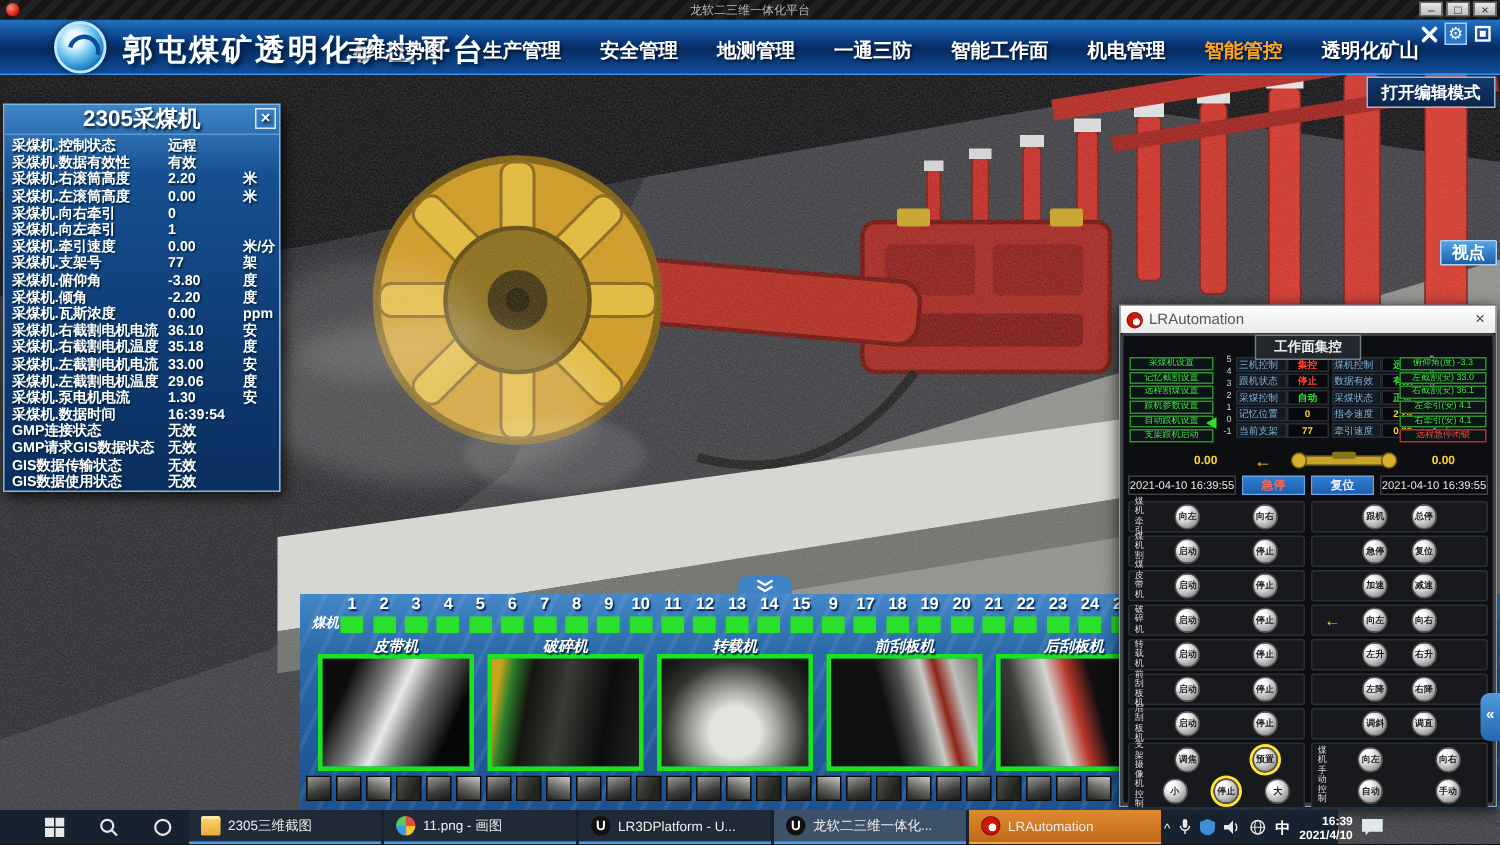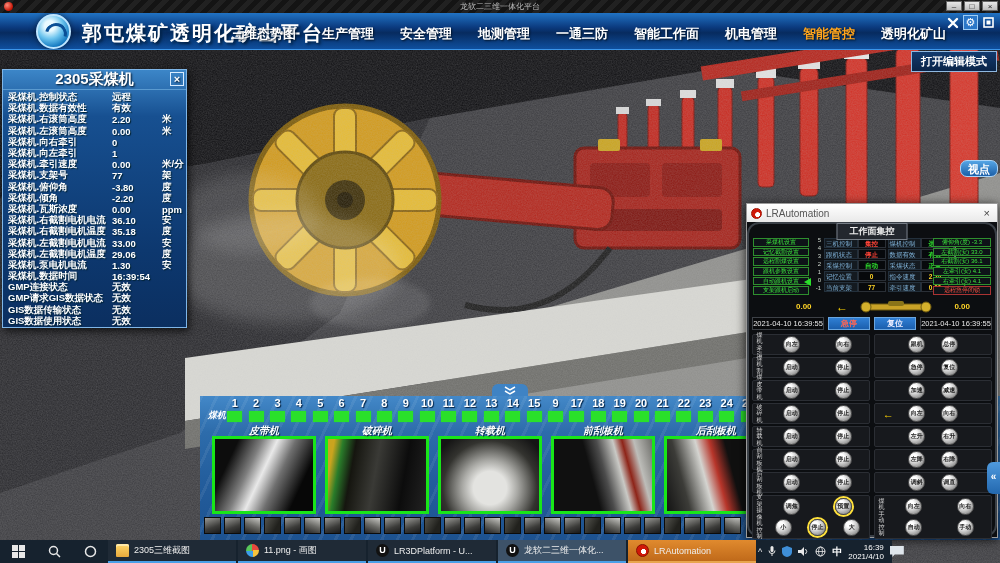--- a/index.html
+++ b/index.html
@@ -35,21 +35,21 @@
   .hdr-icons{ position:absolute; right:4px; top:2px; display:flex; gap:3px; }
   .hdr-icons .hbtn{ width:15px; height:15px; display:flex; align-items:center; justify-content:center;
     font-size:11px; color:#fff; cursor:pointer; }
   .hdr-icons .hbtn.sel{ background:#2a77c8; border:1px solid #9ecdf5; }
   
   .edit-btn{ position:absolute; right:3px; top:51px; z-index:21; padding:2px 9px; font-size:11px; font-weight:bold;
     color:#fff; background:linear-gradient(#123a6e,#0a2448); border:1px solid #8fb8e0; cursor:pointer; }
   
   #scene{ position:absolute; left:0; top:13px; z-index:1; }
   .viewpoint-btn{ position:absolute; left:960px; top:160px; z-index:12; width:38px; height:17px;
-    font-size:11px; font-weight:bold; color:#fff; text-align:center; line-height:16px; border-radius:7px;
+    font-size:11px; font-weight:bold; color:#fff; text-align:center; line-height:16px; border-radius:1px;
     background:linear-gradient(#55a5e5,#1b5fa8); border:1px solid #aad4f8; cursor:pointer; }
   .expand-tab{ position:absolute; left:987px; top:462px; z-index:26; width:13px; height:32px;
     background:linear-gradient(#4f9ade,#2368ae); border-radius:6px 0 0 6px; color:#fff; font-size:10px;
     font-weight:bold; text-align:center; line-height:30px; cursor:pointer; }
   
   .shearer-panel{ position:absolute; left:2px; top:69px; width:185px; height:259px; z-index:14;
     background:linear-gradient(180deg,#3c86c8 0%, #175091 18%, #0d386f 70%, #0b2f60 100%);
     border:1px solid #7fb6e8; box-shadow:2px 3px 8px #000b; }
   .sp-head{ position:relative; height:20px; text-align:center; font-size:15px; font-weight:bold;
     text-shadow:1px 1px 2px #012; border-bottom:1px solid #5a9ad0; }
@@ -63,21 +63,21 @@
   .sp-unit{ flex:1; }
   
   .lr-window{ position:absolute; left:746px; top:203px; width:252px; height:335px; z-index:18;
     border:1px solid #9a9a9a; box-shadow:0 2px 10px #000c; background:#0c0e11; }
   .lr-title{ position:relative; height:18px; background:linear-gradient(#ffffff,#e9e9e9); display:flex;
     align-items:center; padding:0 4px; }
   .lr-ico{ width:11px; height:11px; border-radius:50%; margin-right:4px;
     background:radial-gradient(circle at 62% 62%, #fff 0 28%, #d01808 32%); border:1px solid #a01000; }
   .lr-title-text{ font-size:10px; color:#555; flex:1; }
   .lr-close{ font-size:11px; color:#444; padding:0 3px; cursor:pointer; }
-  .lr-body{ position:relative; height:315px; background:#0c0e11; border:2px solid #3a4047; border-radius:12px; }
+  .lr-body{ position:relative; height:315px; background:#0c0e11; border:2px solid #3a4047; border-radius:3px; }
   .lr-tab{ position:absolute; left:50%; transform:translateX(-50%); top:-1px; padding:1px 12px; z-index:2;
     background:#23272e; border:1px solid #767d86; font-size:9px; font-weight:bold; color:#eee; white-space:nowrap; }
   .lr-status{ position:absolute; left:3px; right:3px; top:12px; height:62px; }
   .lr-left-btns{ position:absolute; left:1px; top:2px; width:56px; }
   .gbtn{ height:8.5px; margin-bottom:1.2px; background:#0e1318; border:1px solid #2e8f2e; color:#3ce53c;
     font-size:6px; line-height:7px; text-align:center; overflow:hidden; white-space:nowrap; cursor:pointer; }
   .scale{ position:absolute; top:0; width:10px; font-size:6px; color:#cfd8cf; text-align:right; }
   .scale div{ height:8px; line-height:8px; }
   .scaleL{ left:59px; }
   .scaleR{ left:201px; text-align:left; }
@@ -143,39 +143,39 @@
   .scene-loader{ background:radial-gradient(ellipse at 50% 68%, #e3e3e0 0 24%, #a8a8a4 40%, #33332f 68%, #151515 90%),
     linear-gradient(#1a1a1a 0 22%, transparent 22%); }
   .scene-front{ background:linear-gradient(75deg,#101010 0 40%,#4c4c4c 52%,#c9c9c5 66%,#8e2418 74%,#bdbdb9 84%,#6e6e6a); }
   .scene-rear{ background:linear-gradient(255deg,#101010 0 35%,#b7352a 48%,#d4d4d0 60%,#3c3c38 80%,#141414); }
   .film{ position:absolute; left:4px; top:121px; height:18px; display:flex; gap:3px; overflow:hidden; width:792px; }
   .film .tile{ flex:0 0 17px; height:17px; background:linear-gradient(160deg,#9a9a96,#3c3c3a 60%,#191919); border:1px solid #0b0b0b; }
   .film .tile:nth-child(3n){ background:linear-gradient(200deg,#c8c8c4,#6a6a66 50%,#222); }
   .film .tile:nth-child(4n){ background:linear-gradient(120deg,#55554f,#21211d 70%); }
   
   .taskbar{ position:absolute; left:0; top:540px; width:892px; height:23px; background:#16222e; z-index:40;
-    display:flex; align-items:stretch; }
+    display:flex; align-items:stretch;padding-left:18px; }
   .tb-sys{ display:flex; }
   .tb-sysbtn{ width:36px; display:flex; align-items:center; justify-content:center; cursor:pointer; }
   .tb-items{ display:flex; }
   .tb-item{ display:flex; align-items:center; width:128px; padding:0 8px; margin-right:2px; cursor:pointer;
     border-bottom:2px solid #4aa0e8; background:rgba(255,255,255,0.04); }
   .tb-item .lbl{ font-size:9px; color:#eee; white-space:nowrap; overflow:hidden; text-overflow:ellipsis; margin-left:5px; }
   .tb-item.active{ background:#3d5268; }
   .tb-item.attention{ background:linear-gradient(#e08a2e,#c06a1a); border-bottom-color:#e8a54e; }
   .tb-ico{ width:13px; height:13px; flex:0 0 13px; }
   .ico-folder{ background:linear-gradient(#ffd86a,#e8a93c); border-radius:2px 2px 1px 1px; box-shadow:inset 0 2px 0 #ffe9a8; }
   .ico-paint{ background:conic-gradient(#e84a3c 0 25%, #f5c23c 0 50%, #3c9de8 0 75%, #58c85a 0); border-radius:50%; }
   .ico-unreal{ background:#111; border-radius:50%; color:#fff; font-size:9px; font-weight:bold; text-align:center; line-height:13px; }
   .ico-unreal::after{ content:"U"; }
   .ico-lra{ background:radial-gradient(circle at 60% 60%, #fff 0 26%, #d01808 30%); border-radius:50%; border:1px solid #8a0e00; }
   .tb-tray{ margin-left:auto; display:flex; align-items:center; gap:6px; padding-right:6px; }
   .tray-ic{ color:#e8e8e8; font-size:9px; display:flex; align-items:center; }
   .ime{ font-size:10px; font-weight:bold; color:#fff; }
-  .clock{ text-align:right; font-size:8px; line-height:9px; color:#fff; }
+  .clock{ text-align:right; font-size:8px; line-height:9px; color:#fff;font-weight:bold; }
   .notif{ width:14px; height:11px; background:#dfe6ec; clip-path:polygon(0 0,100% 0,100% 78%,35% 78%,18% 100%,18% 78%,0 78%); }
 </style>
 </head>
 <body>
 
 <div id="root">
 
   <svg id="scene" width="1000" height="550" viewBox="0 0 1000 550">
     <defs>
       <filter id="noise" x="0" y="0" width="100%" height="100%">

